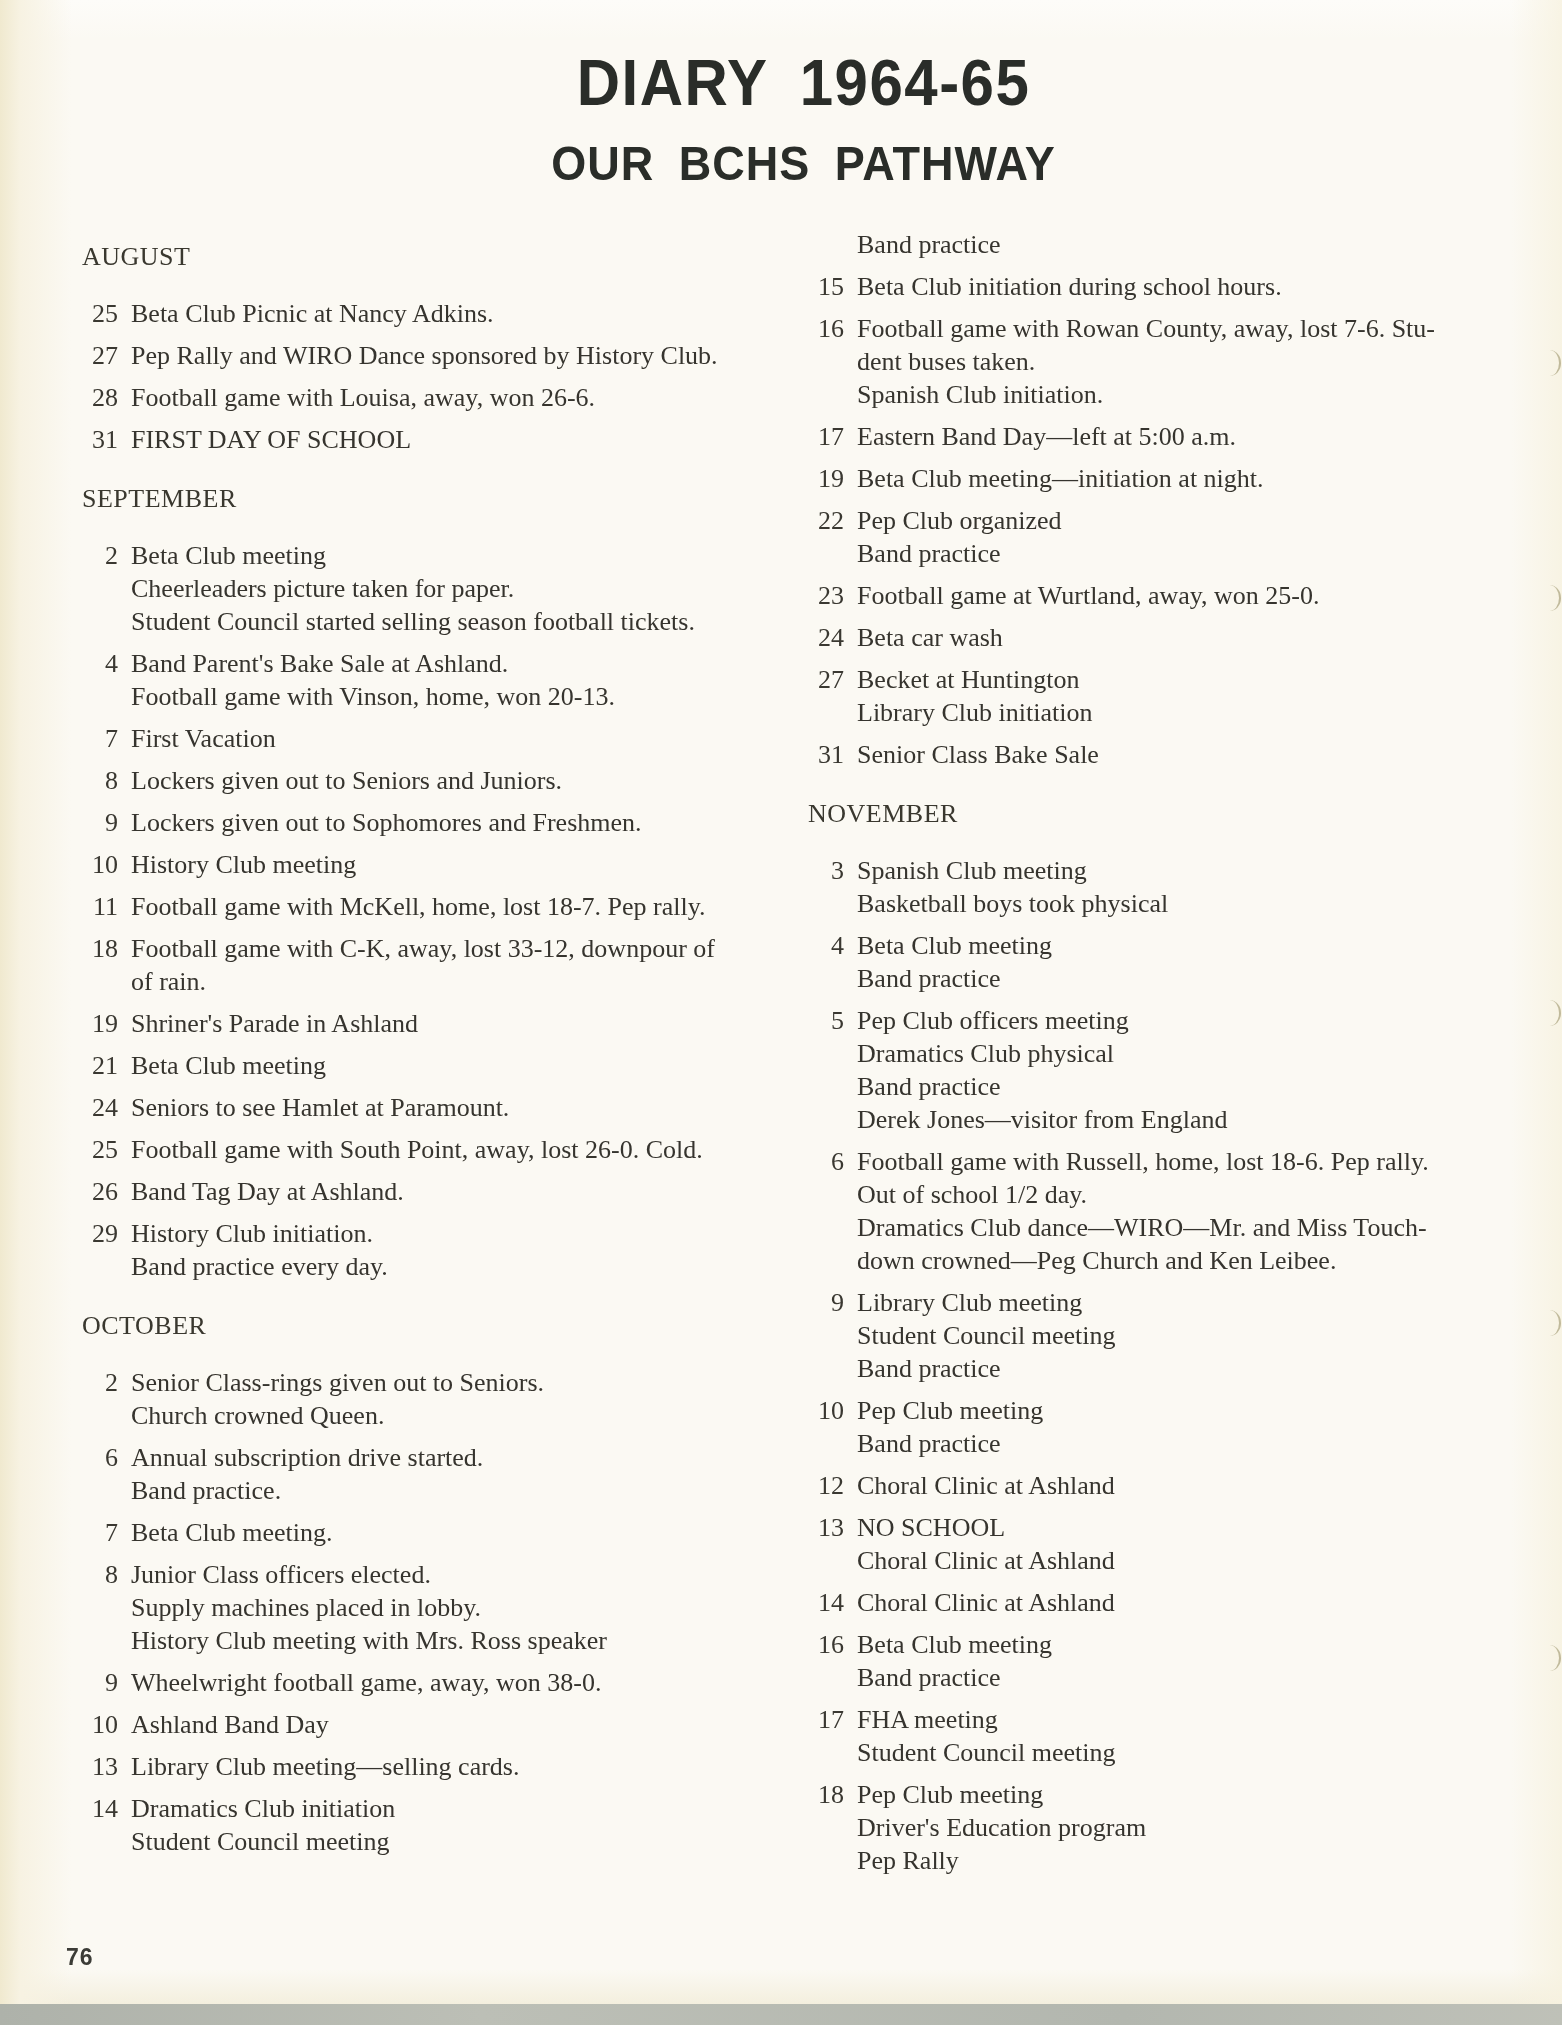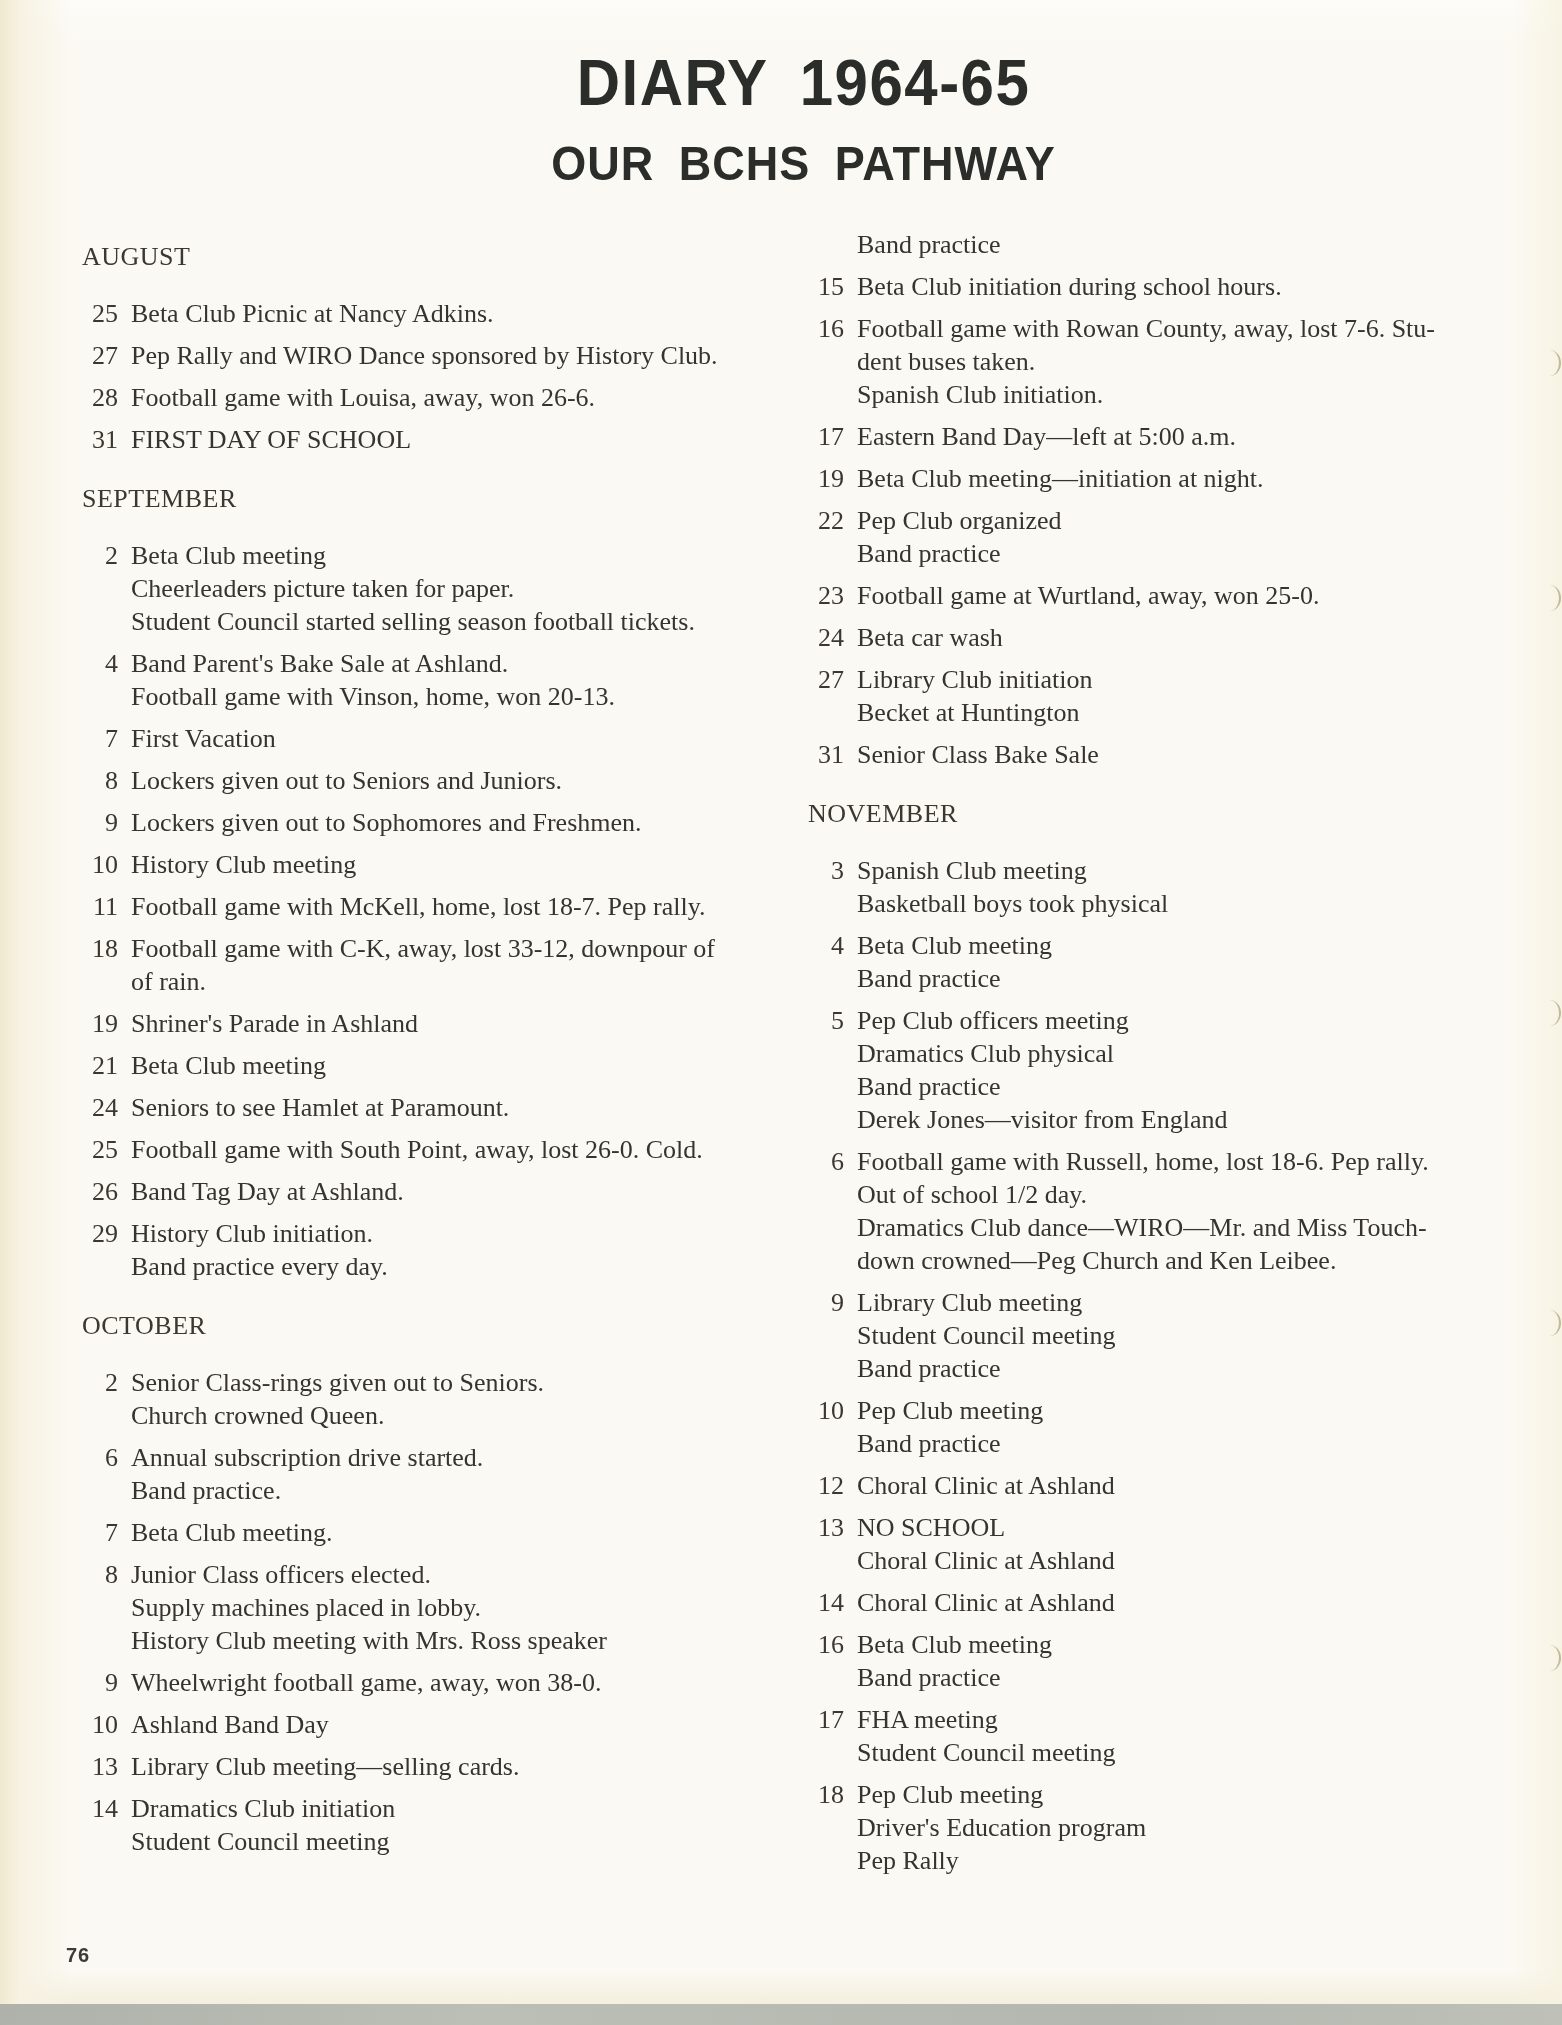--- a/index.html
+++ b/index.html
@@ -98,21 +98,21 @@
     margin-right: 13px;
     color: #3a3831;
   }
   .entry .lines { flex: 1; }
   .page-number {
     position: absolute;
     left: 66px;
     top: 1944px;
     font-family: "Liberation Sans", sans-serif;
     font-weight: 700;
-    font-size: 20px;
+    font-size: 23px;
     color: #3c3c37;
     letter-spacing: 1px;
   }
 </style>
 </head>
 <body>
 
 <div class="page">
 
   <div class="title-block">
@@ -347,22 +347,22 @@
           </div>
           <div class="entry">
             <div class="day">24</div>
             <div class="lines">
               <div class="line">Beta car wash</div>
             </div>
           </div>
           <div class="entry">
             <div class="day">27</div>
             <div class="lines">
+              <div class="line">Becket at Huntington</div>
               <div class="line">Library Club initiation</div>
-              <div class="line">Becket at Huntington</div>
             </div>
           </div>
           <div class="entry">
             <div class="day">31</div>
             <div class="lines">
               <div class="line">Senior Class Bake Sale</div>
             </div>
           </div>
         </section>
         <section>

